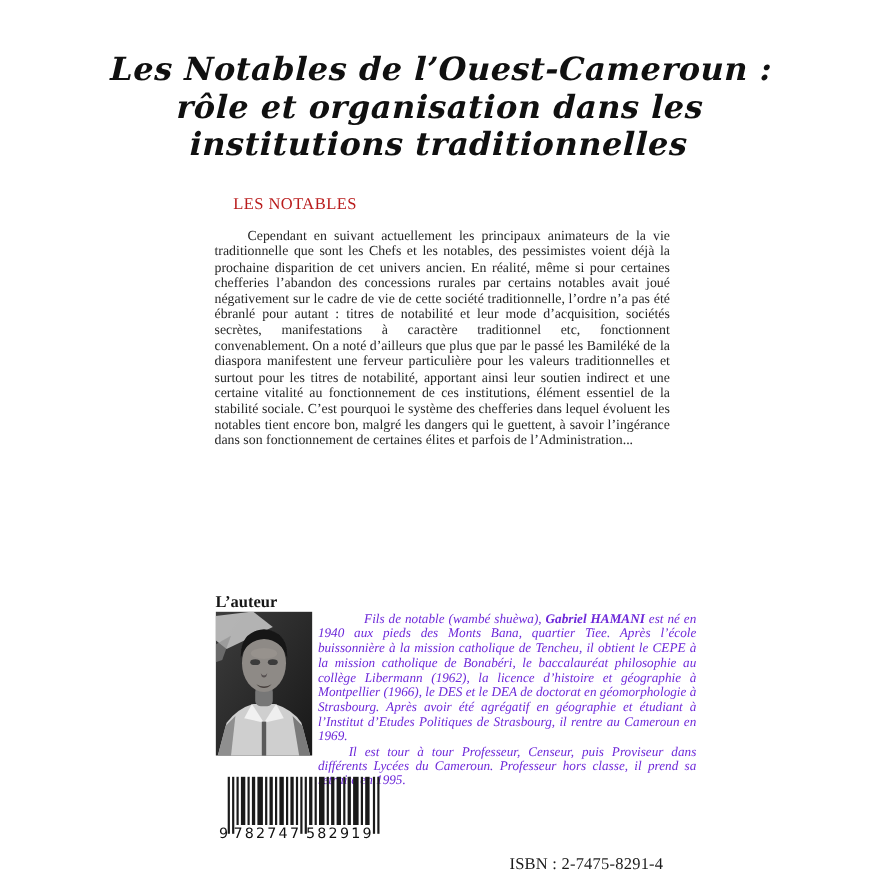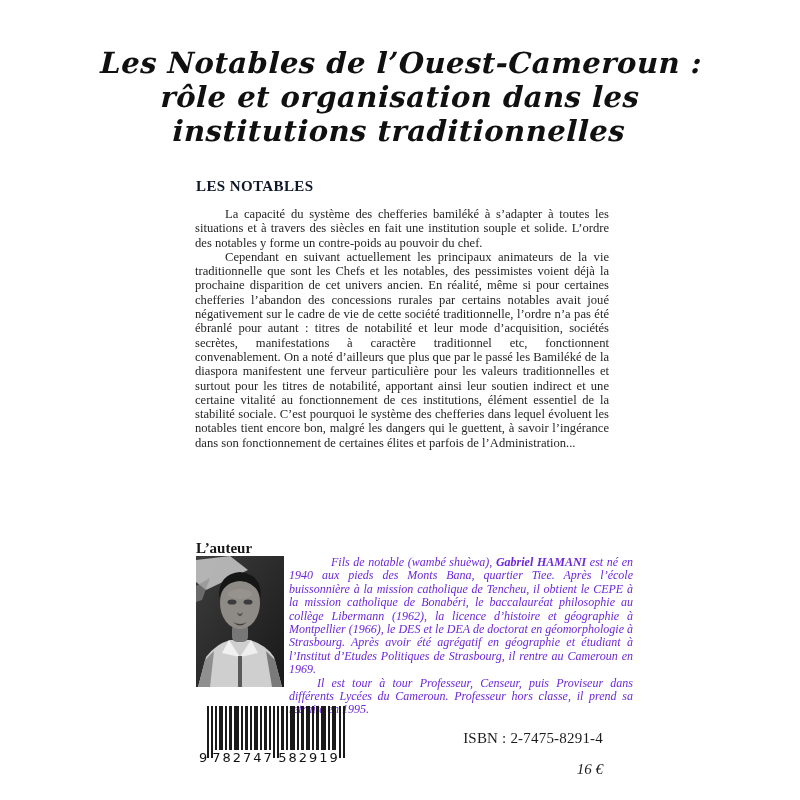--- a/index.html
+++ b/index.html
@@ -32,26 +32,26 @@
     font-size: 29px;
     line-height: 34px;
     color: #101010;
     letter-spacing: 0.5px;
     transform: skewX(-2deg);
   }
 
   
   .synopsis-heading {
     position: absolute;
-    left: 196px;
+    left: 212px;
     top: 178px;
-    font-weight: bold;
+    font-weight: normal;
     font-size: 15px;
     letter-spacing: 0.4px;
-    color: #0f172a;
+    color: #b91c1c;
   }
   .synopsis {
     position: absolute;
     left: 195px;
     top: 207px;
     width: 414px;
     font-size: 12.6px;
     line-height: 14.3px;
     text-align: justify;
     color: #262626;
@@ -108,37 +108,36 @@
   .isbn-block {
     position: absolute;
     left: 403px;
     top: 729px;
     width: 200px;
     text-align: right;
     font-size: 15px;
     line-height: 19px;
     color: #1b1b1b;
   }
-  .isbn-line { letter-spacing: 0.2px; }
+  .isbn-line { letter-spacing: 0.2px; margin-top: 48px; }
   .price-line { margin-top: 12px; font-style: italic; }
 </style>
 </head>
 <body>
 
 <div class="cover">
 
   <div class="title-block">
     <div>Les Notables de l’Ouest-Cameroun :</div>
     <div>rôle et organisation dans les</div>
     <div>institutions traditionnelles</div>
   </div>
 
   <div class="synopsis-heading">LES NOTABLES</div>
   <div class="synopsis">
-    <p>La capacité du système des chefferies bamiléké à s’adapter à toutes les situations et à travers des siècles en fait une institution souple et solide. L’ordre des notables y forme un contre-poids au pouvoir du chef.</p>
     <p>Cependant en suivant actuellement les principaux animateurs de la vie traditionnelle que sont les Chefs et les notables, des pessimistes voient déjà la prochaine disparition de cet univers ancien. En réalité, même si pour certaines chefferies l’abandon des concessions rurales par certains notables avait joué négativement sur le cadre de vie de cette société traditionnelle, l’ordre n’a pas été ébranlé pour autant : titres de notabilité et leur mode d’acquisition, sociétés secrètes, manifestations à caractère traditionnel etc, fonctionnent convenablement. On a noté d’ailleurs que plus que par le passé les Bamiléké de la diaspora manifestent une ferveur particulière pour les valeurs traditionnelles et surtout pour les titres de notabilité, apportant ainsi leur soutien indirect et une certaine vitalité au fonctionnement de ces institutions, élément essentiel de la stabilité sociale. C’est pourquoi le système des chefferies dans lequel évoluent les notables tient encore bon, malgré les dangers qui le guettent, à savoir l’ingérance dans son fonctionnement de certaines élites et parfois de l’Administration...</p>
   </div>
 
   <div class="author-heading">L’auteur</div>
 
   <svg class="author-photo" viewBox="0 0 88 131" xmlns="http://www.w3.org/2000/svg" aria-hidden="true">
     <defs>
       <filter id="soft" x="-10%" y="-10%" width="120%" height="120%">
         <feGaussianBlur stdDeviation="0.7"></feGaussianBlur>
       </filter>

